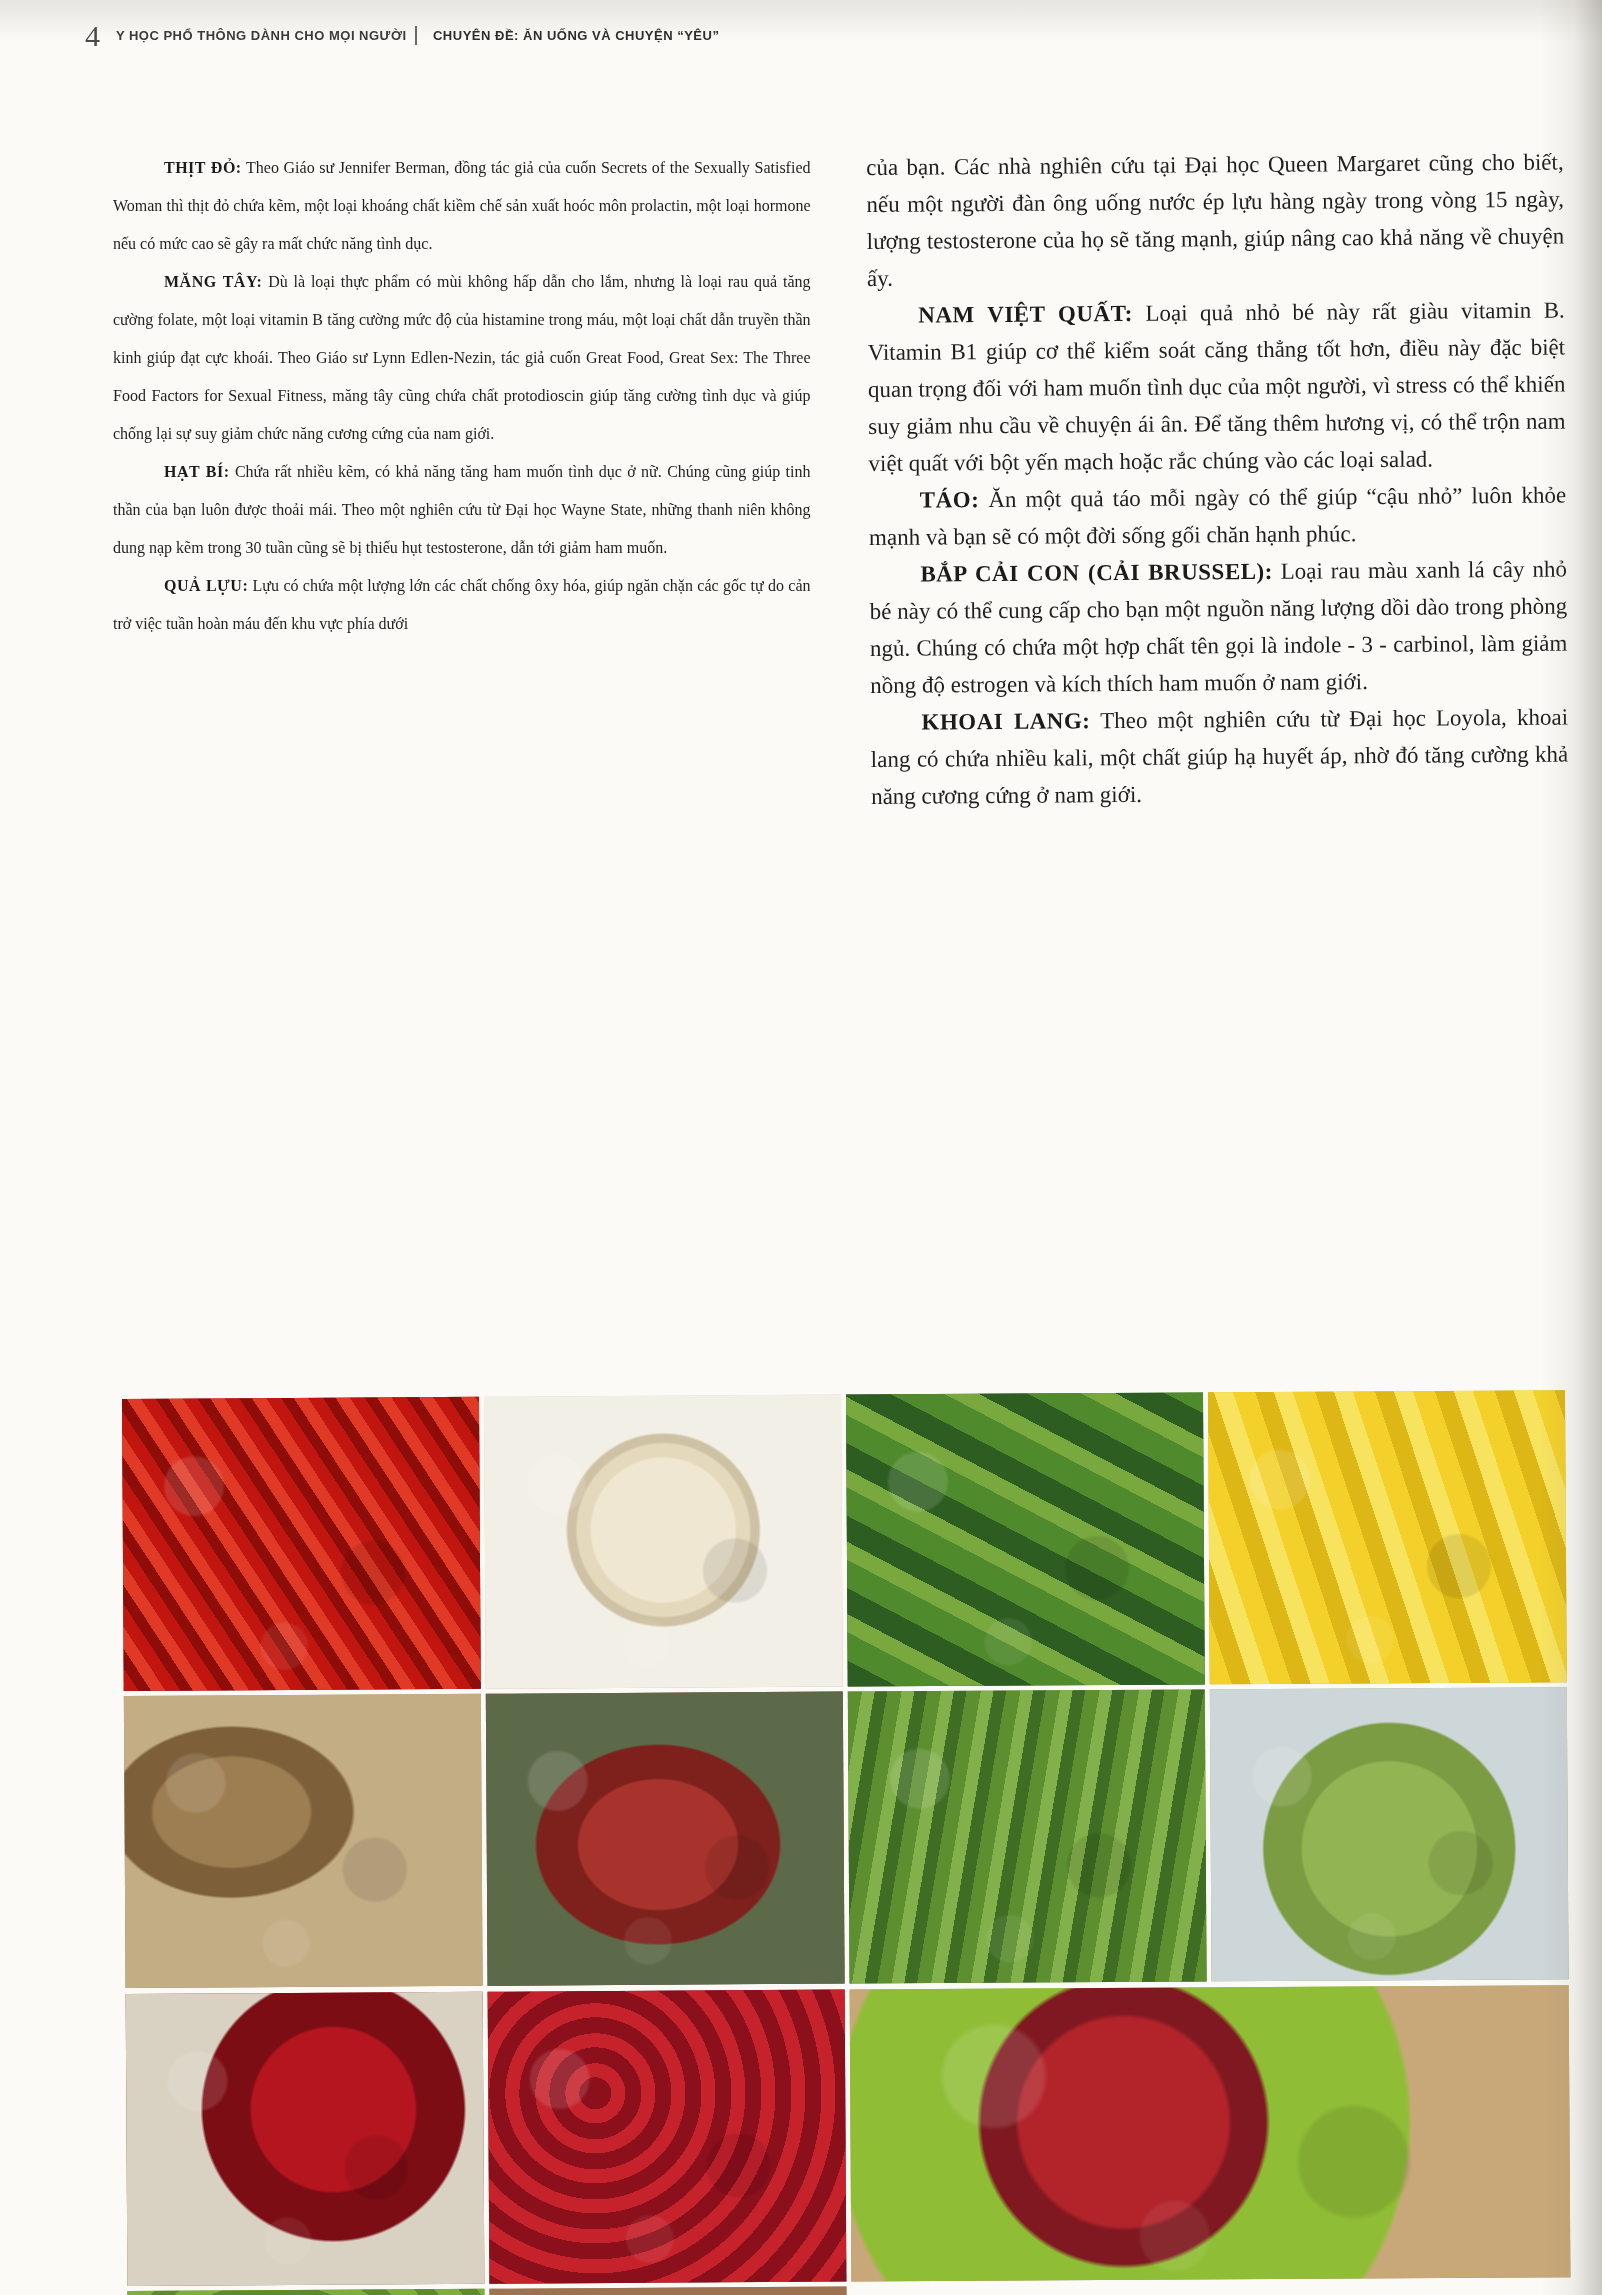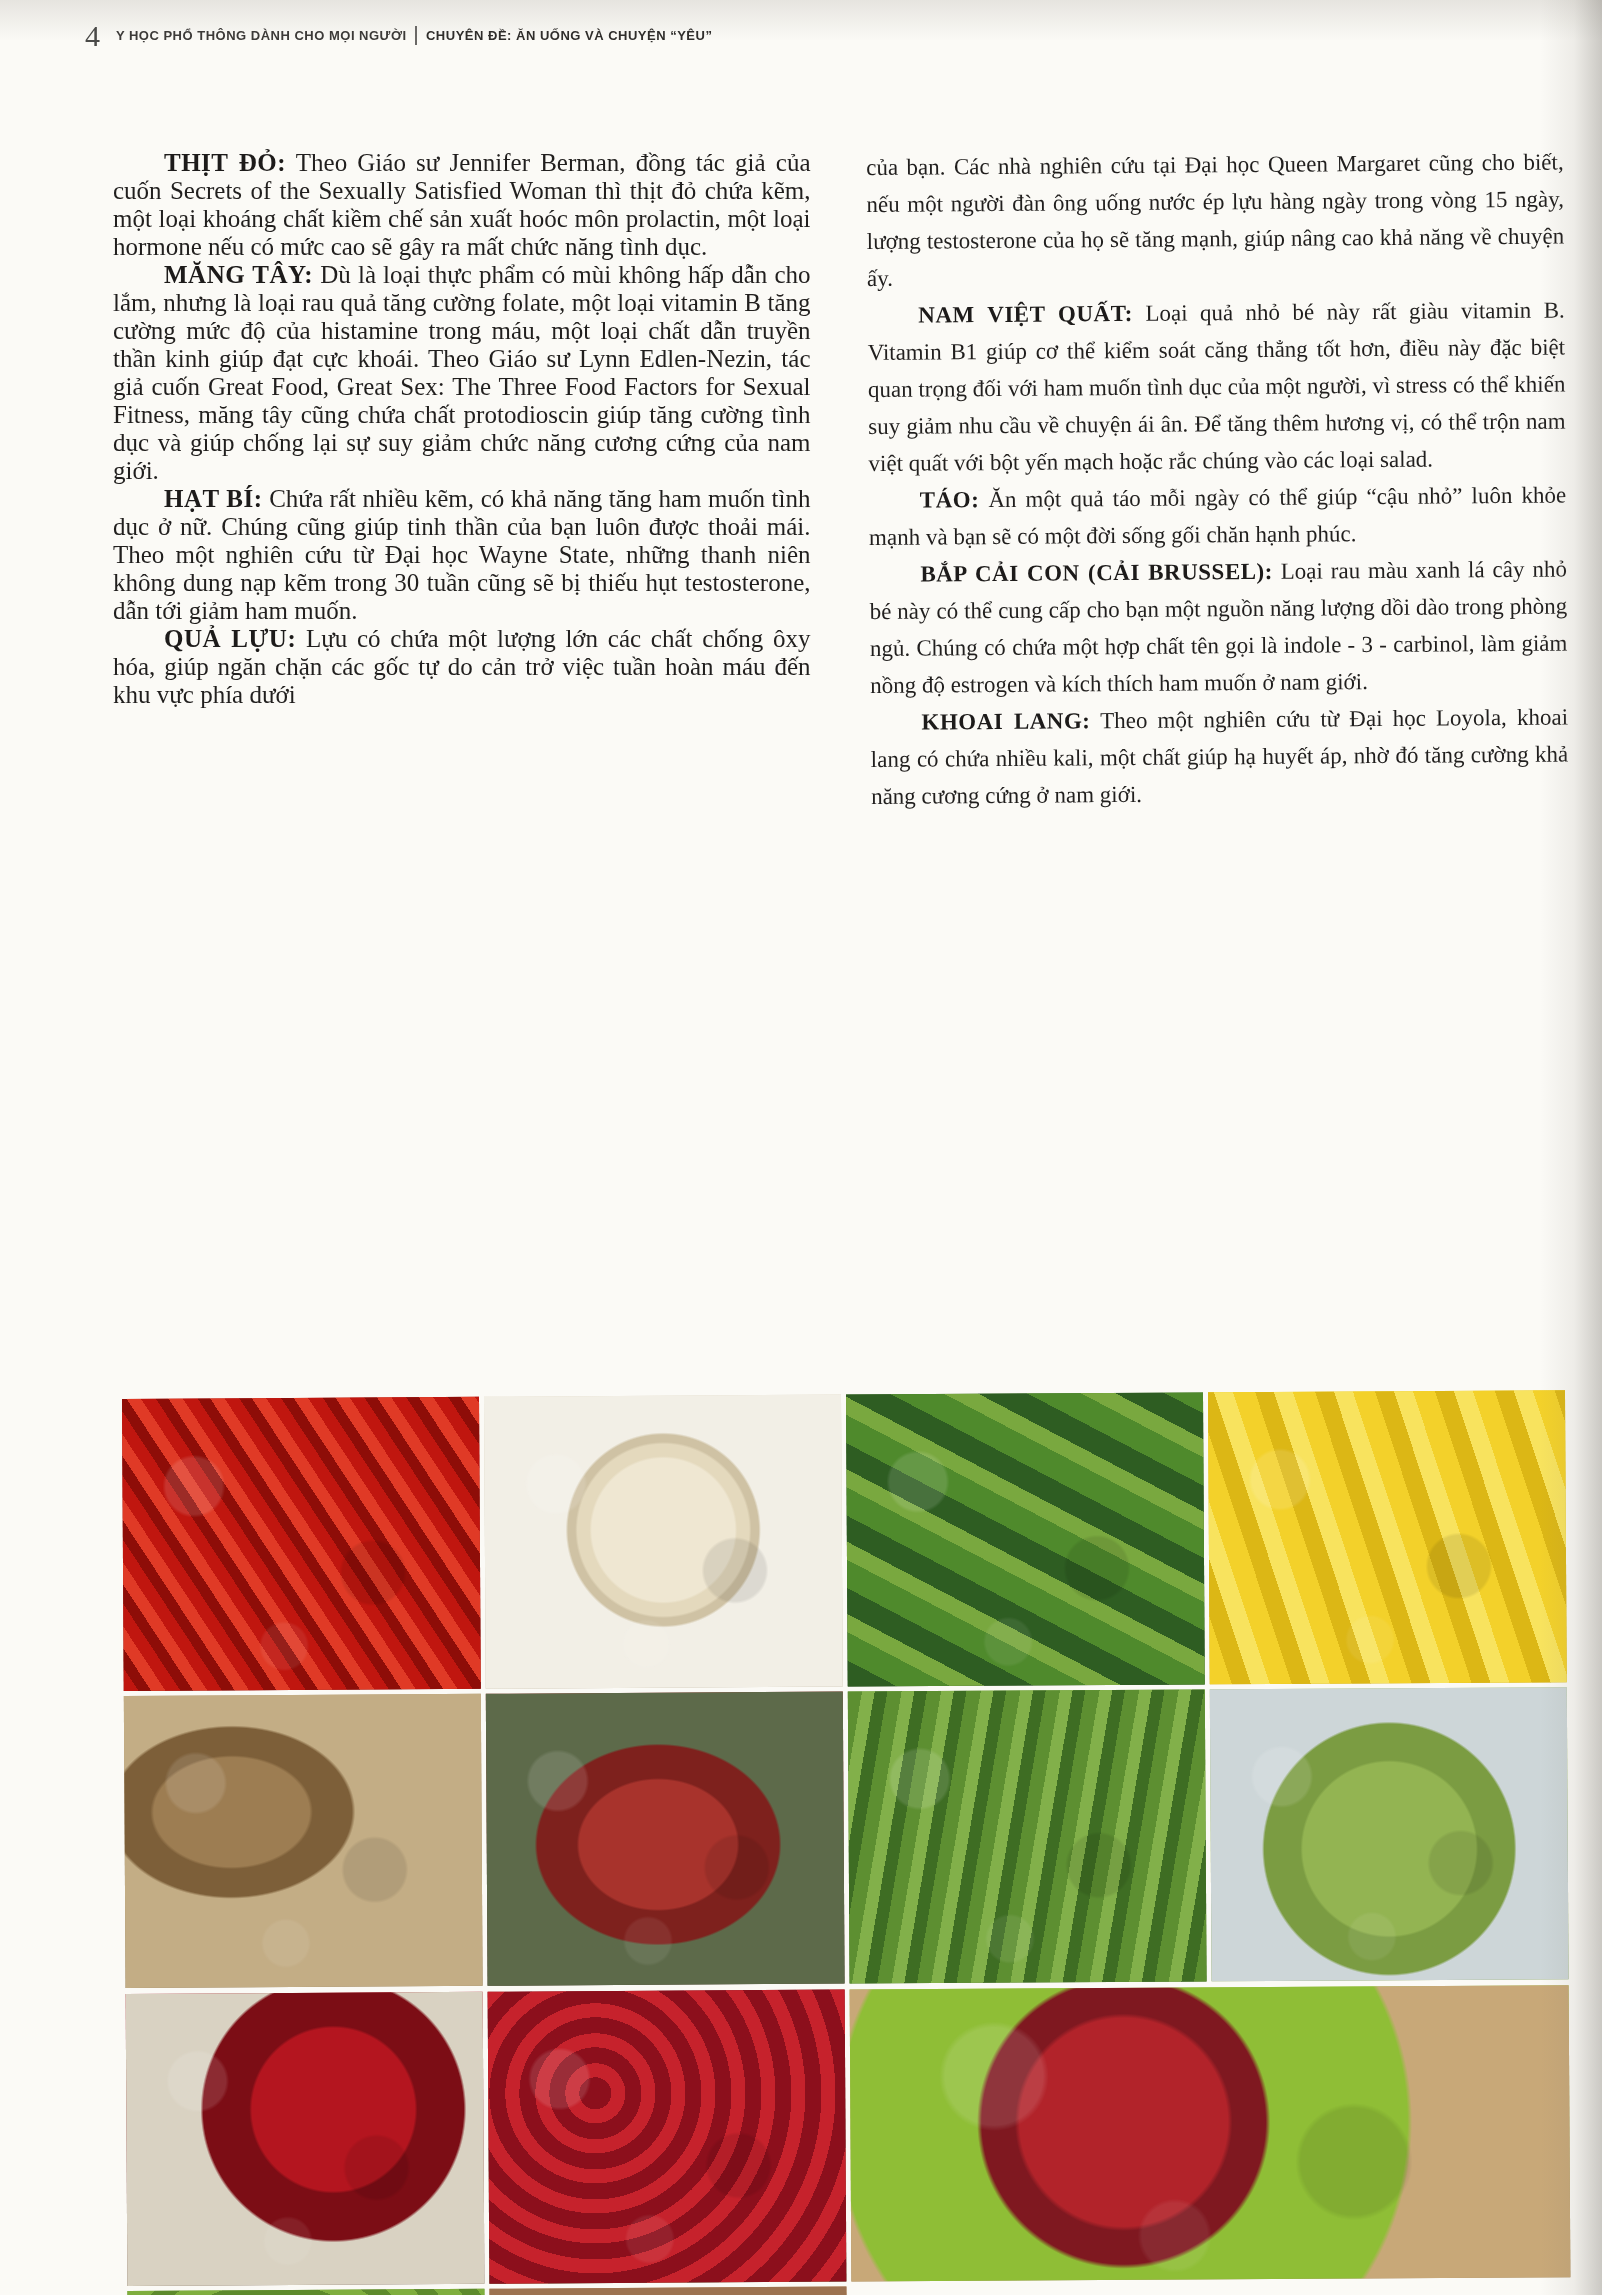--- a/index.html
+++ b/index.html
@@ -64,42 +64,42 @@
     color: #3c3a38;
     text-transform: uppercase;
     white-space: nowrap;
   }
   .runhead .rule {
     display: inline-block;
     width: 1.8px;
     height: 19.5px;
     background: #6a6866;
   }
-  .runhead .topic { color: #2f2d2b; }
+  .runhead .topic { color: #2f2d2b; margin-left: 7px; }
 
   
   .columns {
     position: absolute;
     top: 149px;
     left: 113px;
     width: 1450px;
     display: flex;
     gap: 55px;
     align-items: flex-start;
   }
   .col {
     width: 698px;
     box-sizing: border-box;
   }
   .col p {
     margin: 0;
     text-align: justify;
     text-justify: inter-word;
-    font-size: 25px;
-    line-height: 28px;
+    font-size: 16px;
+    line-height: 38px;
     color: #211f1e;
     text-indent: 51px;
     hyphens: none;
   }
   .col p + p { margin-top: 0px; }
   .lead {
     font-variant: small-caps;
     font-weight: bold;
     letter-spacing: 0.5px;
     color: #1d1b1a;

